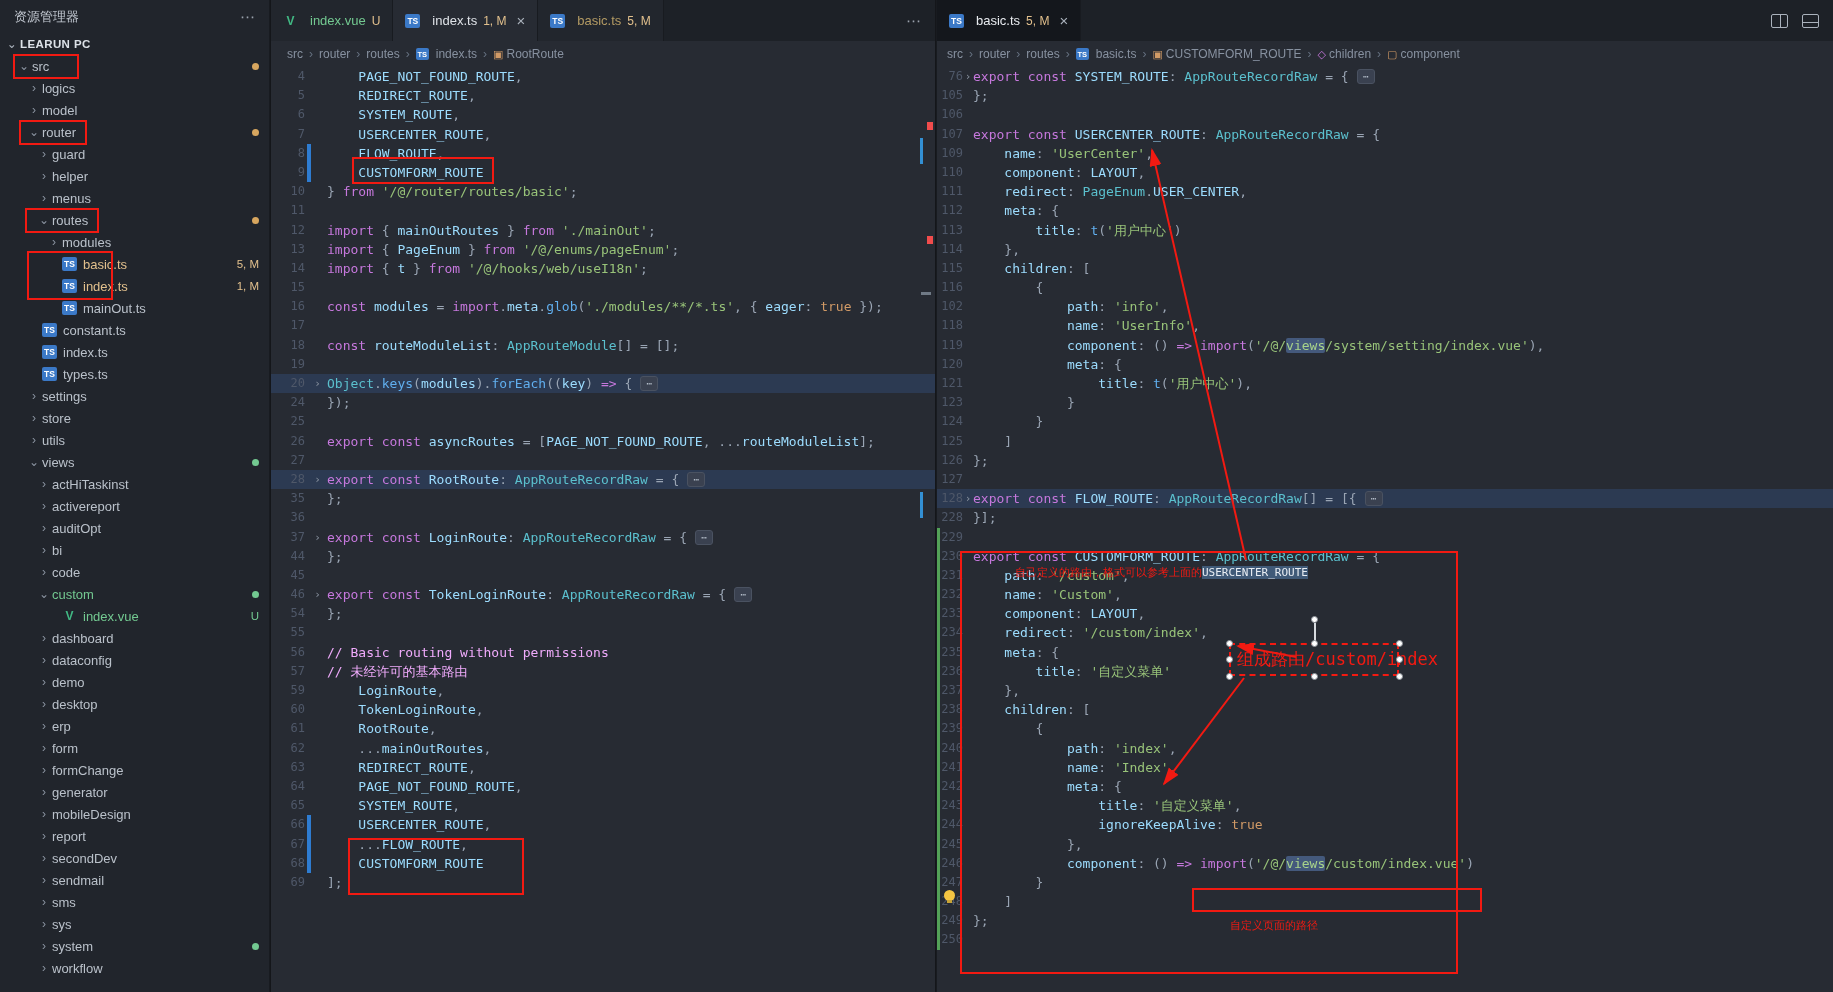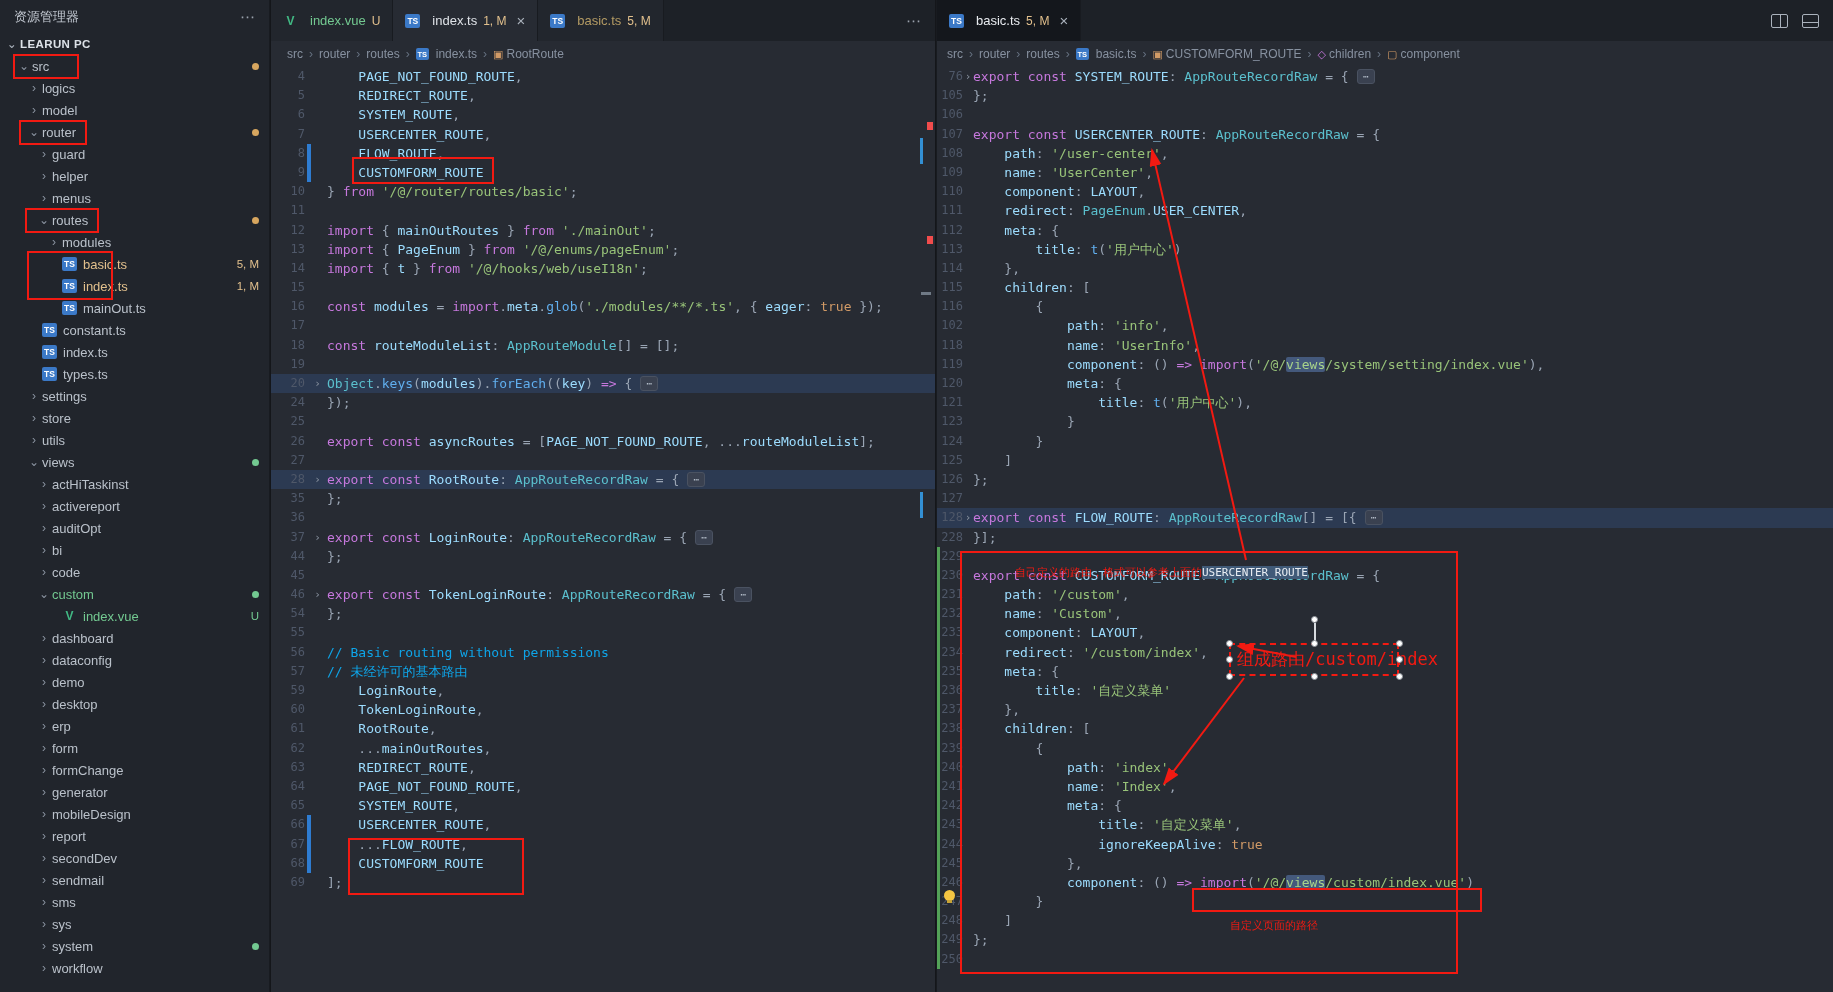--- a/index.html
+++ b/index.html
@@ -60,21 +60,21 @@
   #editor-mid .chev{flex:0 0 13px;text-align:center;color:#8a93a0;font-size:11px;}
   #editor-right .gut{width:36px;}
   #editor-right .num{flex:0 0 23px;text-align:right;color:#4f5869;font-size:12px;}
   #editor-right .bar{flex:0 0 3px;order:-1;}
   #editor-right .chev{flex:0 0 10px;text-align:center;color:#8a93a0;font-size:11px;}
   .bar-b{background:#2e7cd1;} .bar-g{background:#53a258;}
   .lc{flex:1;}
   .tok-k{color:#c678dd;} .tok-v{color:#9cdcfe;} .tok-s{color:#98c379;}
   .tok-sh{color:#a9d48a;background:#44597c;border-radius:2px;}
   .tok-f{color:#61afef;} .tok-ty{color:#5bc0ce;} .tok-n2{color:#d19a66;}
-  .tok-p{color:#9aa5b4;} .tok-c{color:#0ea5e9;}
+  .tok-p{color:#9aa5b4;} .tok-c{color:#f0abfc;}
   .fold-box{display:inline-block;background:#3a4150;color:#b3bcc8;border:1px solid #4a5261;border-radius:3px;
             font-size:10px;line-height:13px;padding:0 5px;margin-left:8px;vertical-align:1px;cursor:pointer;}
 
   
   #overlay{position:absolute;inset:0;pointer-events:none;z-index:50;}
   #arrows{position:absolute;inset:0;}
   .abox{position:absolute;border:2px solid #f21a12;box-sizing:border-box;}
   .abox.dashed{border:2px dashed #f21a12;display:flex;align-items:center;padding-left:6px;}
   .abox.dashed .dlabel{color:#f21a12;font-size:17px;font-family:"DejaVu Sans Mono",monospace;white-space:pre;}
   .atext{position:absolute;color:#f21a12;font-size:11px;font-family:"DejaVu Sans Mono",monospace;white-space:pre;line-height:19.2px;margin-left:44px;}
@@ -463,21 +463,20 @@
       <span class="bc-item">
         <span class="bc-sym sym3">▢</span>
         <span>component</span>
       </span>
     </div>
   <div class="code">
       <div class="code-line"><span class="gut"><span class="num">76</span><span class="bar"></span><span class="chev">›</span></span><span class="lc"><span class="tok-k">export const </span><span class="tok-v">SYSTEM_ROUTE</span><span class="tok-p">: </span><span class="tok-ty">AppRouteRecordRaw</span><span class="tok-p"> = {</span><span class="fold-box">⋯</span></span></div>
       <div class="code-line"><span class="gut"><span class="num">105</span><span class="bar"></span><span class="chev"></span></span><span class="lc"><span class="tok-p">};</span></span></div>
       <div class="code-line"><span class="gut"><span class="num">106</span><span class="bar"></span><span class="chev"></span></span><span class="lc"></span></div>
       <div class="code-line"><span class="gut"><span class="num">107</span><span class="bar"></span><span class="chev"></span></span><span class="lc"><span class="tok-k">export const </span><span class="tok-v">USERCENTER_ROUTE</span><span class="tok-p">: </span><span class="tok-ty">AppRouteRecordRaw</span><span class="tok-p"> = {</span></span></div>
-      <div class="code-line"><span class="gut"><span class="num">108</span><span class="bar"></span><span class="chev"></span></span><span class="lc"><span class="tok-v">    path</span><span class="tok-p">: </span><span class="tok-s">'/user-center'</span><span class="tok-p">,</span></span></div>
       <div class="code-line"><span class="gut"><span class="num">109</span><span class="bar"></span><span class="chev"></span></span><span class="lc"><span class="tok-v">    name</span><span class="tok-p">: </span><span class="tok-s">'UserCenter'</span><span class="tok-p">,</span></span></div>
       <div class="code-line"><span class="gut"><span class="num">110</span><span class="bar"></span><span class="chev"></span></span><span class="lc"><span class="tok-v">    component</span><span class="tok-p">: </span><span class="tok-v">LAYOUT</span><span class="tok-p">,</span></span></div>
       <div class="code-line"><span class="gut"><span class="num">111</span><span class="bar"></span><span class="chev"></span></span><span class="lc"><span class="tok-v">    redirect</span><span class="tok-p">: </span><span class="tok-ty">PageEnum</span><span class="tok-p">.</span><span class="tok-v">USER_CENTER</span><span class="tok-p">,</span></span></div>
       <div class="code-line"><span class="gut"><span class="num">112</span><span class="bar"></span><span class="chev"></span></span><span class="lc"><span class="tok-v">    meta</span><span class="tok-p">: {</span></span></div>
       <div class="code-line"><span class="gut"><span class="num">113</span><span class="bar"></span><span class="chev"></span></span><span class="lc"><span class="tok-v">        title</span><span class="tok-p">: </span><span class="tok-f">t</span><span class="tok-p">(</span><span class="tok-s">'用户中心'</span><span class="tok-p">)</span></span></div>
       <div class="code-line"><span class="gut"><span class="num">114</span><span class="bar"></span><span class="chev"></span></span><span class="lc"><span class="tok-p">    },</span></span></div>
       <div class="code-line"><span class="gut"><span class="num">115</span><span class="bar"></span><span class="chev"></span></span><span class="lc"><span class="tok-v">    children</span><span class="tok-p">: [</span></span></div>
       <div class="code-line"><span class="gut"><span class="num">116</span><span class="bar"></span><span class="chev"></span></span><span class="lc"><span class="tok-p">        {</span></span></div>
       <div class="code-line"><span class="gut"><span class="num">102</span><span class="bar"></span><span class="chev"></span></span><span class="lc"><span class="tok-v">            path</span><span class="tok-p">: </span><span class="tok-s">'info'</span><span class="tok-p">,</span></span></div>
       <div class="code-line"><span class="gut"><span class="num">118</span><span class="bar"></span><span class="chev"></span></span><span class="lc"><span class="tok-v">            name</span><span class="tok-p">: </span><span class="tok-s">'UserInfo'</span><span class="tok-p">,</span></span></div>

